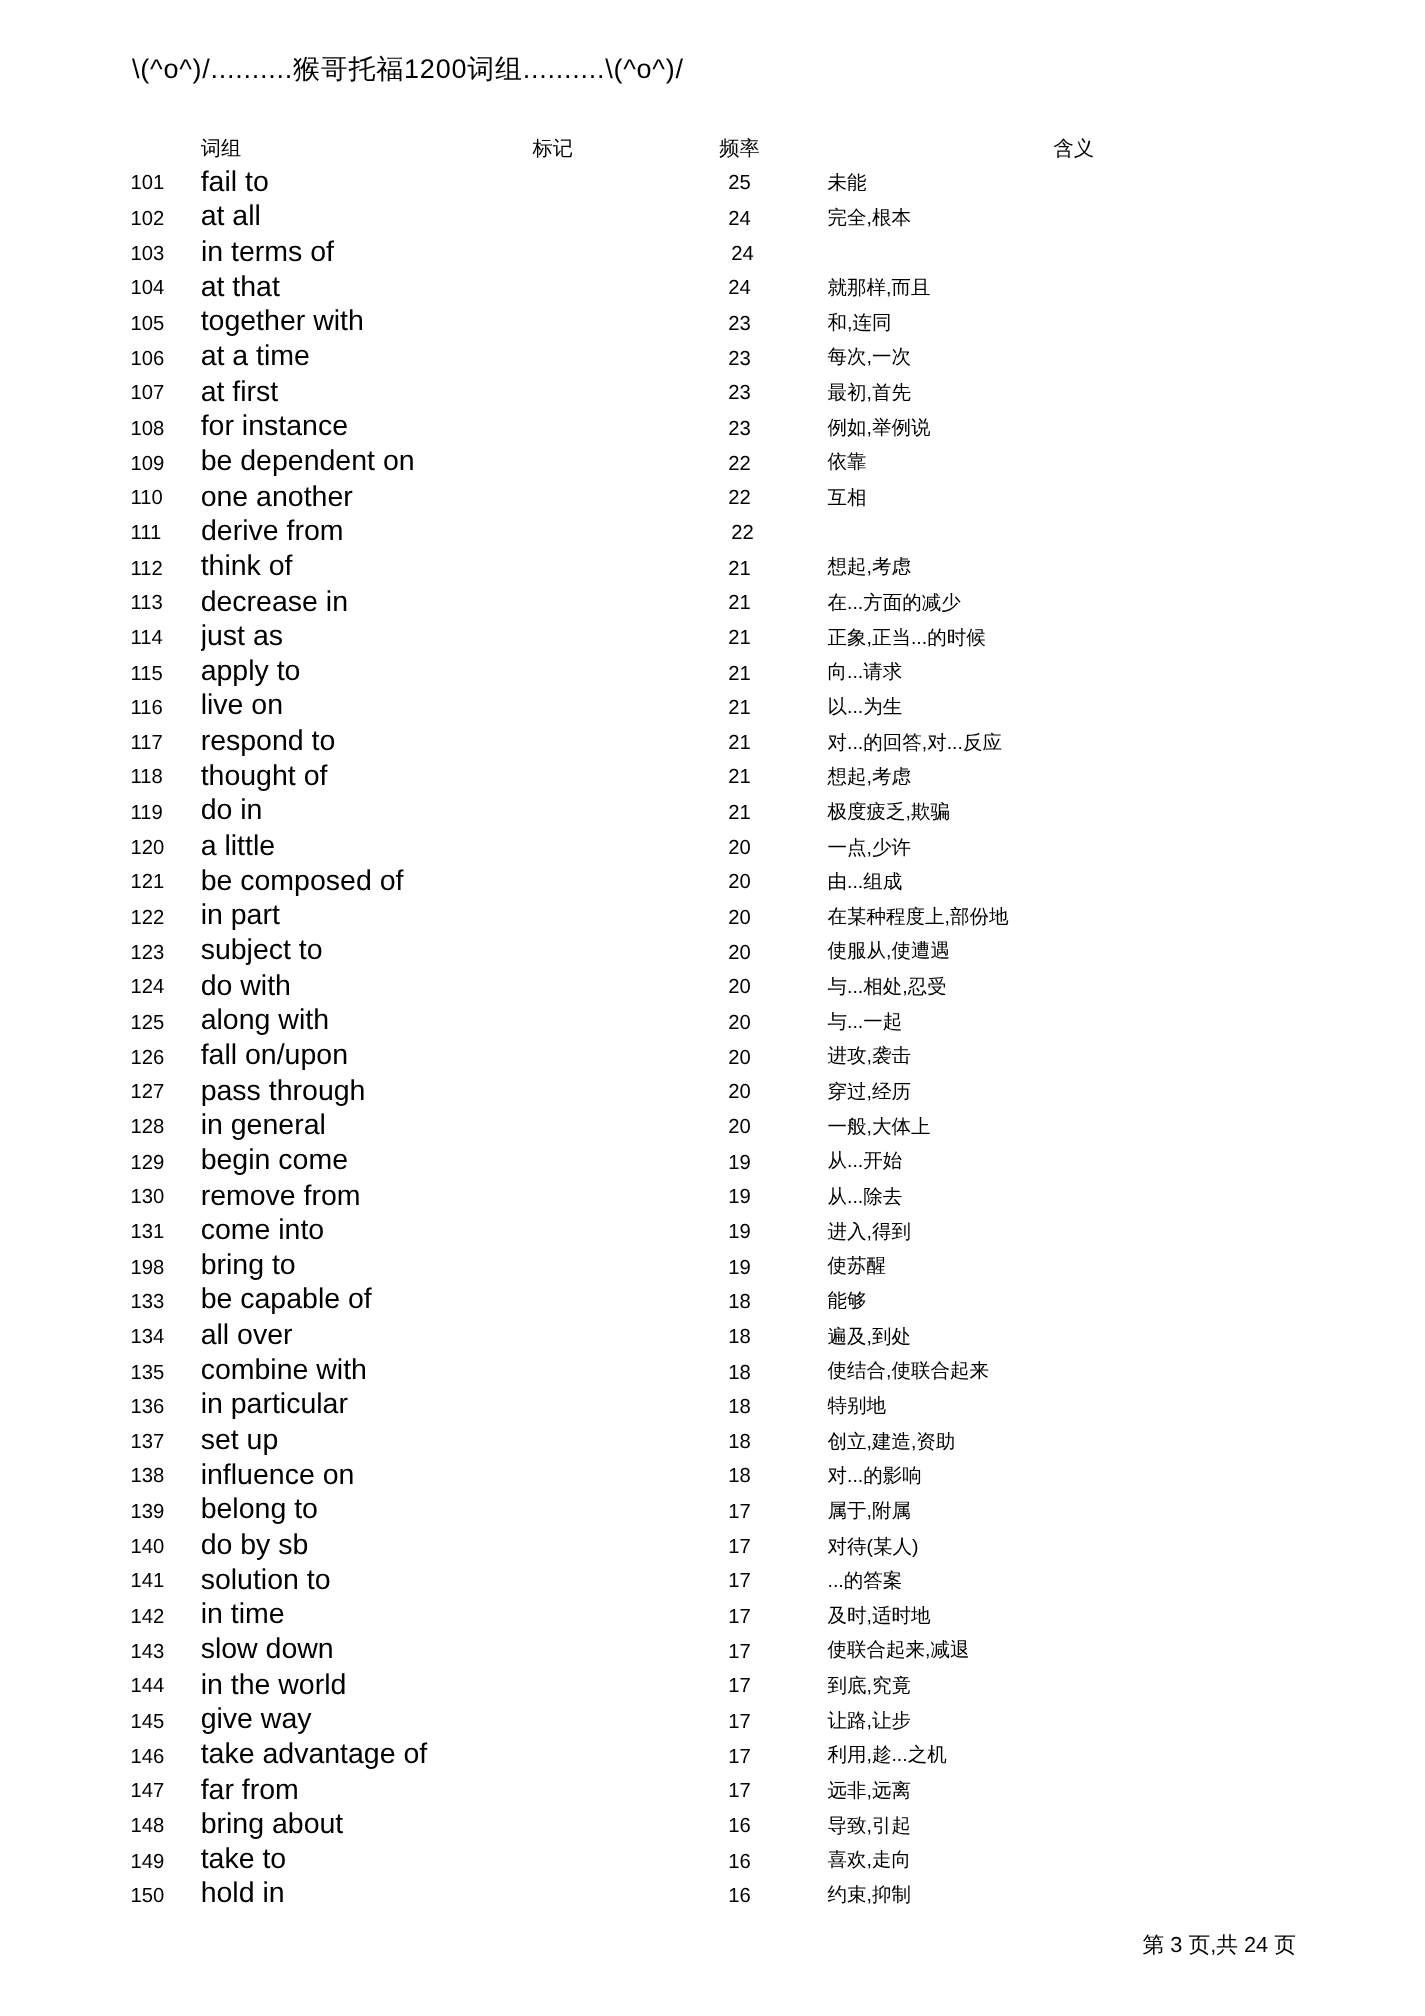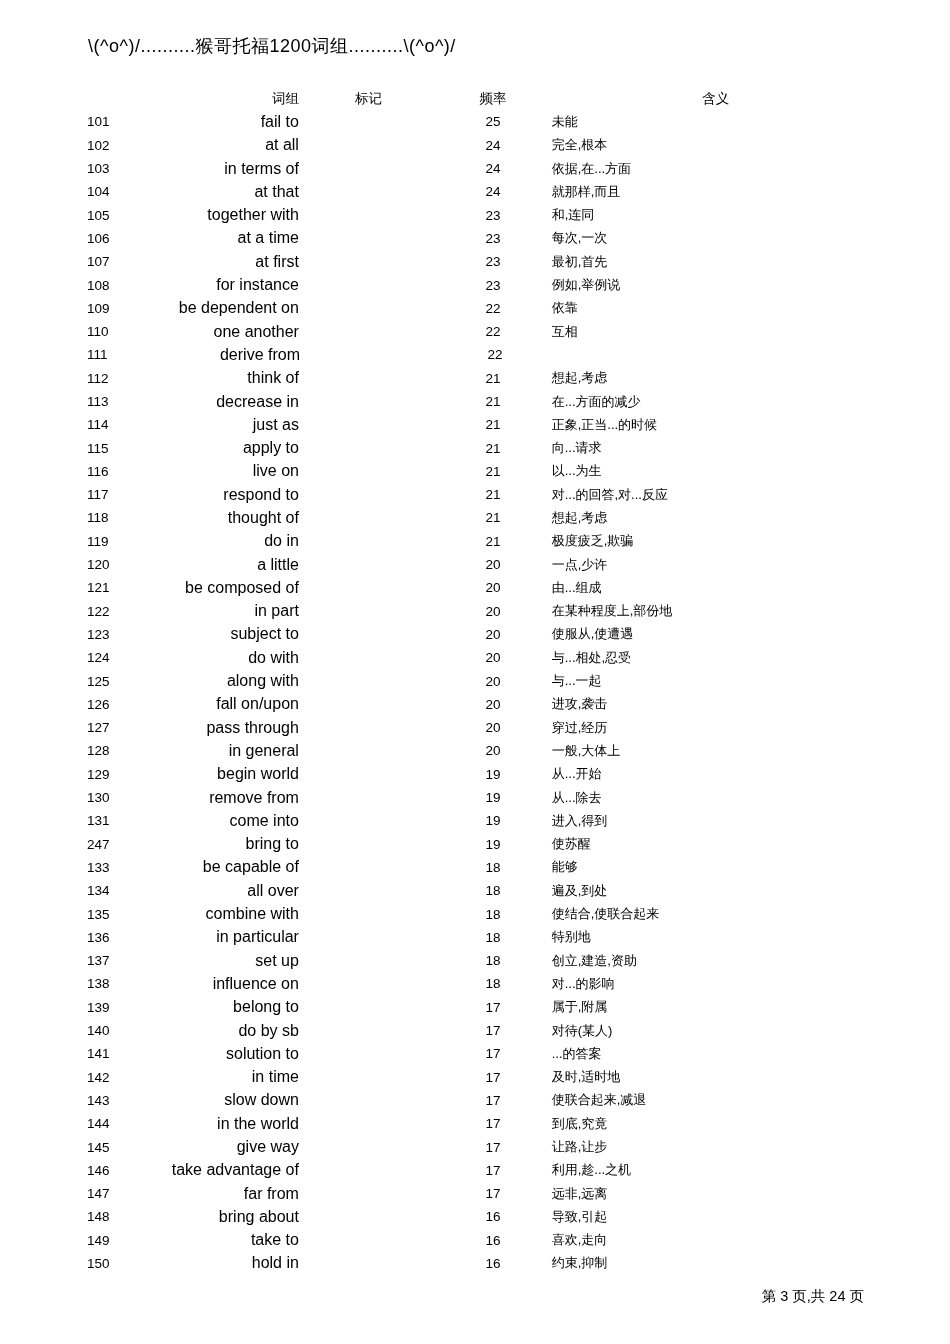--- a/index.html
+++ b/index.html
@@ -26,26 +26,26 @@
     left: 87px;
     width: 793px;
   }
   .thead, .row {
     display: flex;
     height: 23.3px;
     align-items: center;
   }
   .cell { overflow: hidden; white-space: nowrap; }
   .cell.num     { width: 47px;  font-size: 13.5px; text-align: left; }
-  .cell.phrase  { width: 166px; font-size: 16px; text-align: right; }
+  .cell.phrase  { width: 166px; font-size: 19px; text-align: left; }
   .cell.mark    { width: 140px; font-size: 13px;   text-align: center; }
   .cell.freq    { width: 110px; font-size: 13.5px; text-align: center; }
   .cell.meaning { width: 330px; font-size: 13px;   text-align: left; padding-left: 4px; }
   .thead .cell  { font-size: 13.5px; text-align: center; }
-  .thead .cell.phrase { text-align: right; }
+  .thead .cell.phrase { text-align: left; }
   .footer {
     position: absolute;
     right: 86px;
     bottom: 38px;
     font-size: 14.5px;
   }
 </style>
 </head>
 <body>
 
@@ -73,21 +73,20 @@
           <div class="cell phrase">at all</div>
           <div class="cell mark"></div>
           <div class="cell freq">24</div>
           <div class="cell meaning">完全,根本</div>
         </div>
         <div class="row">
           <div class="cell num">103</div>
           <div class="cell phrase">in terms of</div>
           <div class="cell mark"></div>
           <div class="cell freq">24</div>
-          <div class="cell meaning">依据,在...方面</div>
         </div>
         <div class="row">
           <div class="cell num">104</div>
           <div class="cell phrase">at that</div>
           <div class="cell mark"></div>
           <div class="cell freq">24</div>
           <div class="cell meaning">就那样,而且</div>
         </div>
         <div class="row">
           <div class="cell num">105</div>
@@ -251,41 +250,41 @@
         </div>
         <div class="row">
           <div class="cell num">128</div>
           <div class="cell phrase">in general</div>
           <div class="cell mark"></div>
           <div class="cell freq">20</div>
           <div class="cell meaning">一般,大体上</div>
         </div>
         <div class="row">
           <div class="cell num">129</div>
-          <div class="cell phrase">begin world</div>
+          <div class="cell phrase">begin come</div>
           <div class="cell mark"></div>
           <div class="cell freq">19</div>
           <div class="cell meaning">从...开始</div>
         </div>
         <div class="row">
           <div class="cell num">130</div>
           <div class="cell phrase">remove from</div>
           <div class="cell mark"></div>
           <div class="cell freq">19</div>
           <div class="cell meaning">从...除去</div>
         </div>
         <div class="row">
           <div class="cell num">131</div>
           <div class="cell phrase">come into</div>
           <div class="cell mark"></div>
           <div class="cell freq">19</div>
           <div class="cell meaning">进入,得到</div>
         </div>
         <div class="row">
-          <div class="cell num">247</div>
+          <div class="cell num">198</div>
           <div class="cell phrase">bring to</div>
           <div class="cell mark"></div>
           <div class="cell freq">19</div>
           <div class="cell meaning">使苏醒</div>
         </div>
         <div class="row">
           <div class="cell num">133</div>
           <div class="cell phrase">be capable of</div>
           <div class="cell mark"></div>
           <div class="cell freq">18</div>

